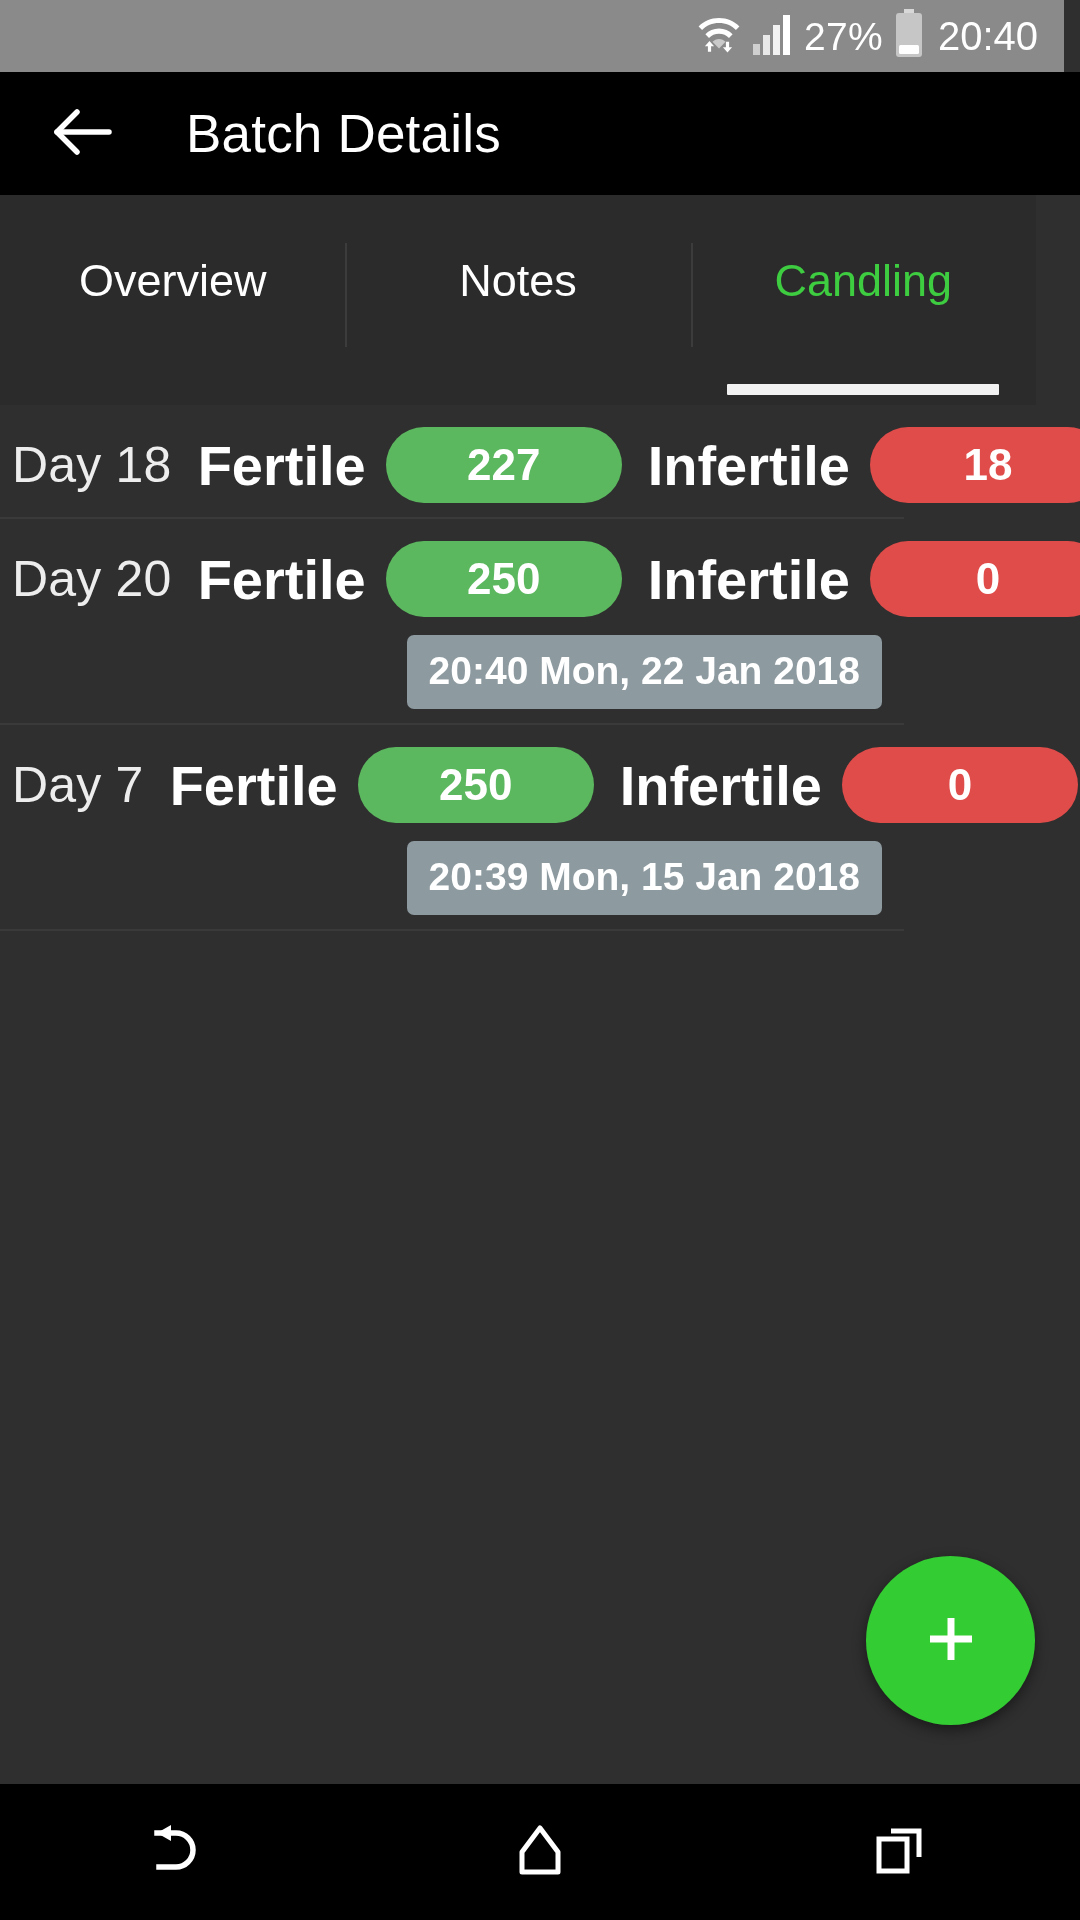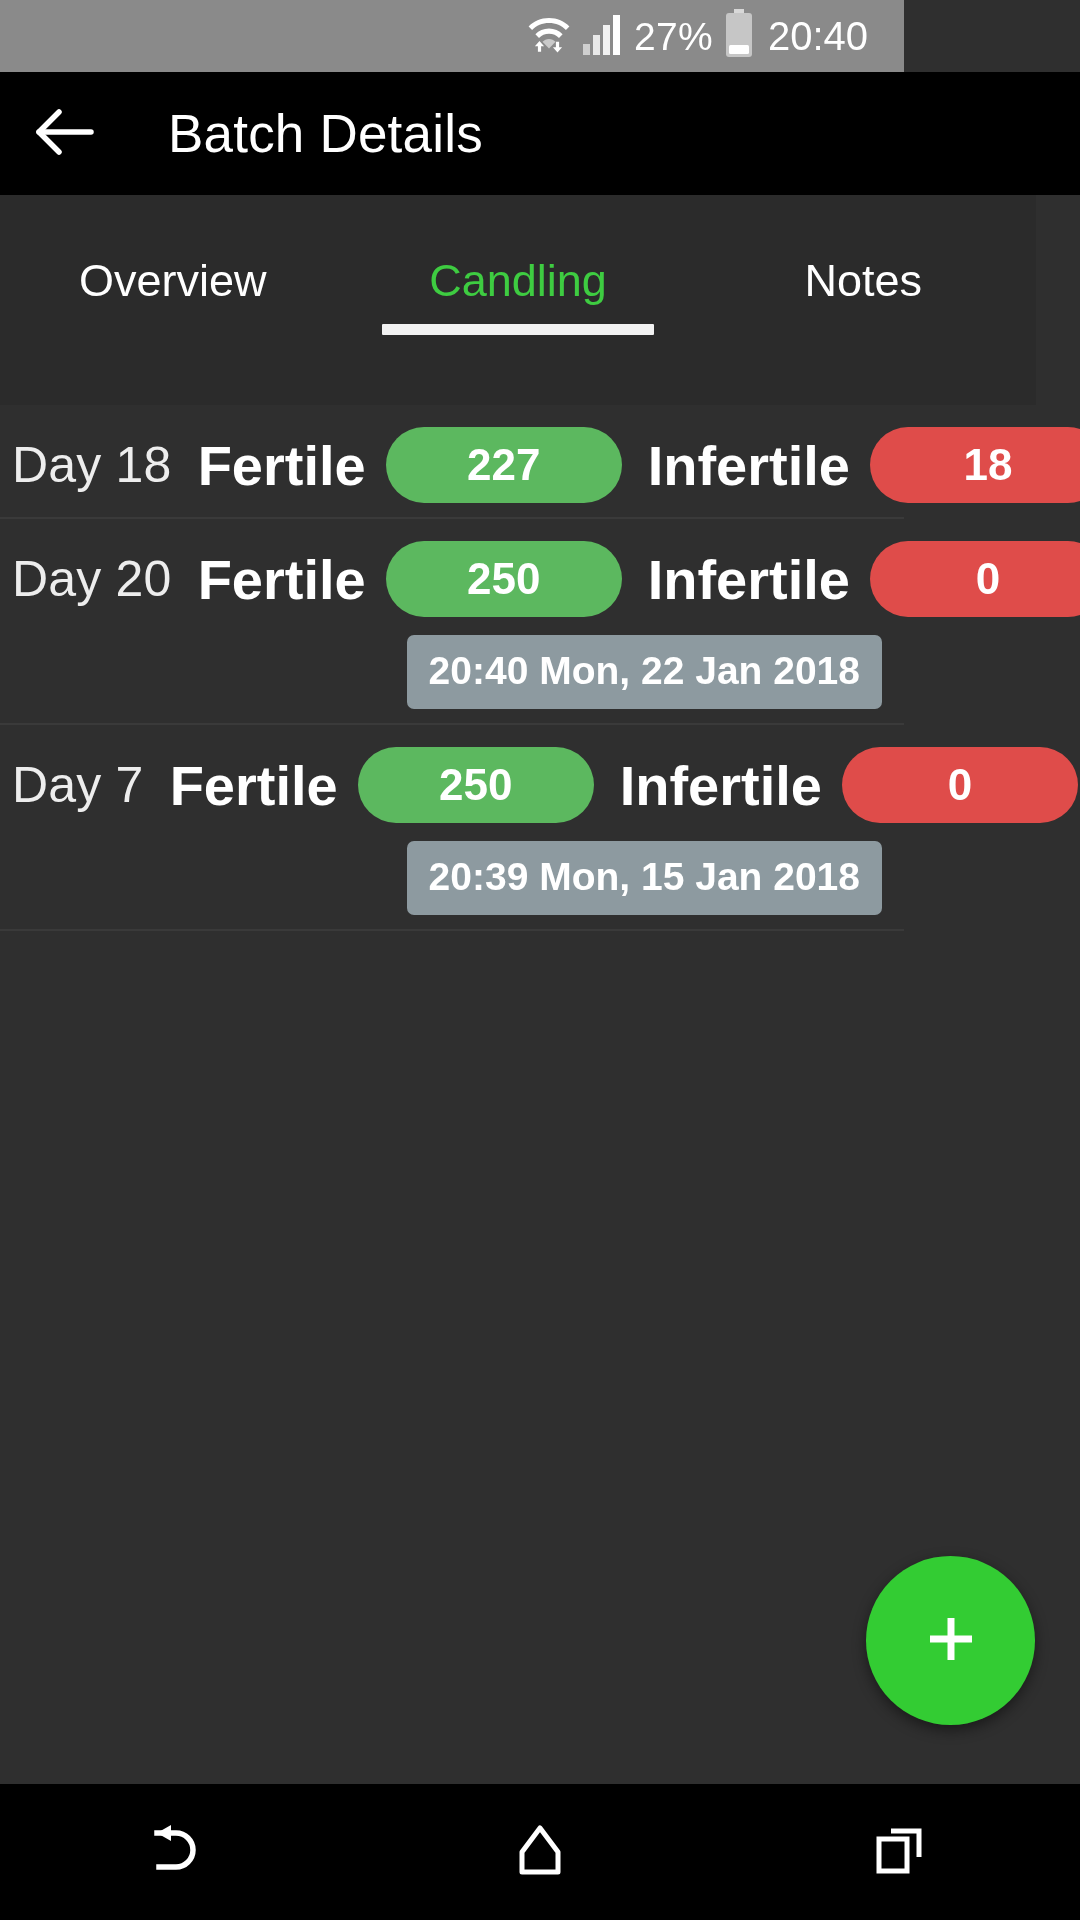--- a/index.html
+++ b/index.html
@@ -6,52 +6,51 @@
   html, body {
     width:1080px; height:1920px;
     background:#2f2f2f;
     font-family:"Liberation Sans", sans-serif;
     overflow:hidden;
   }
   .screen { position:relative; width:1080px; height:1920px; background:#2f2f2f; }
 
   
   .status-bar{
-    position:absolute; top:0; left:0; width:904px; height:72px;
+    position:absolute; top:0; left:0; width:1064px; height:72px;
     background:#8a8a8a;
     display:flex; align-items:center; justify-content:flex-end;
-    padding-right:36px;
+    padding-right:26px;
   }
   .sb-group{ display:flex; align-items:center; gap:11px; }
   .sb-text{ color:#ffffff; font-size:39px; font-weight:400; letter-spacing:0.3px; line-height:1; }
   .sb-clock{ color:#ffffff; font-size:40px; font-weight:400; line-height:1; margin-left:3px;}
   .ico{ display:block; }
 
   
   .app-bar{
     position:absolute; top:72px; left:0; width:1080px; height:123px;
     background:#000000;
-    display:flex; align-items:center;
+    display:flex; align-items:center;padding-left:18px;
   }
   .back-btn{
     width:110px; height:123px;
     display:flex; align-items:center; justify-content:center;
     margin-left:10px;
   }
   .app-title{
     color:#ffffff; font-size:53px; font-weight:400;
     margin-left:48px; letter-spacing:0.2px;
   }
 
   
   .tab-bar{
     position:absolute; top:195px; left:0; width:1036px; height:210px;
     background:#2b2b2b;
     display:flex;
-    align-items:center;
   }
   .tab{
     flex:1 1 0; position:relative;
     display:flex; align-items:center; justify-content:center;
     padding-bottom:38px;
   }
   .tab + .tab::before{
     content:""; position:absolute; left:0; top:48px; bottom:58px;
     width:2px; background:#3c3c3c;
   }
@@ -173,26 +172,26 @@
         </svg>
       </span>
     </div>
     <div class="app-title">Batch Details</div>
   </div>
 
   <div class="tab-bar">
     <div class="tab">
       <span class="tab-label">Overview</span>
     </div>
+    <div class="tab">
+      <span class="tab-label">Notes</span>
+    </div>
     <div class="tab active">
       <span class="tab-label">Candling</span>
       <div class="tab-indicator"></div>
-    </div>
-    <div class="tab">
-      <span class="tab-label">Notes</span>
     </div>
   </div>
 
   <div class="list">
 
     <div class="row">
       <div class="row-main">
         <span class="day-label">Day 18</span>
         <span class="field-label">Fertile</span>
         <span class="pill fertile">227</span>

